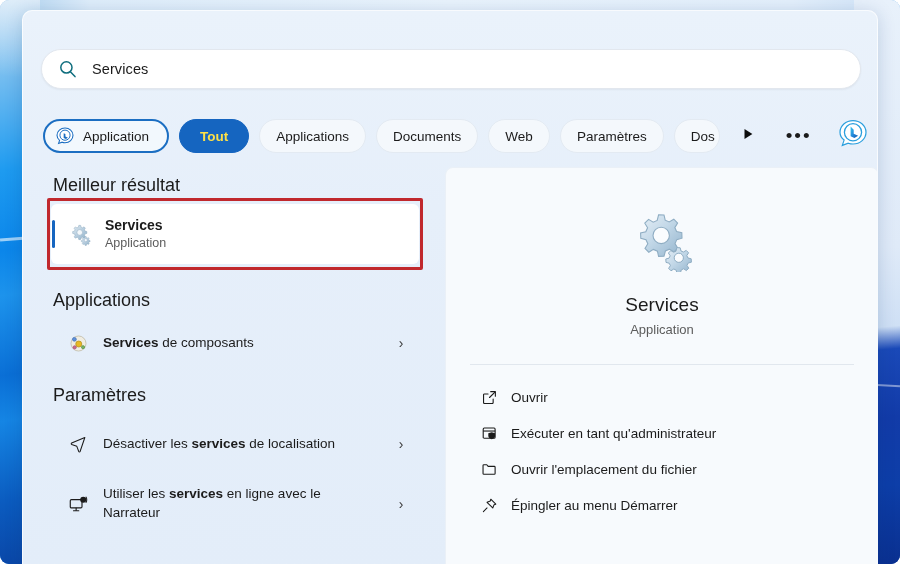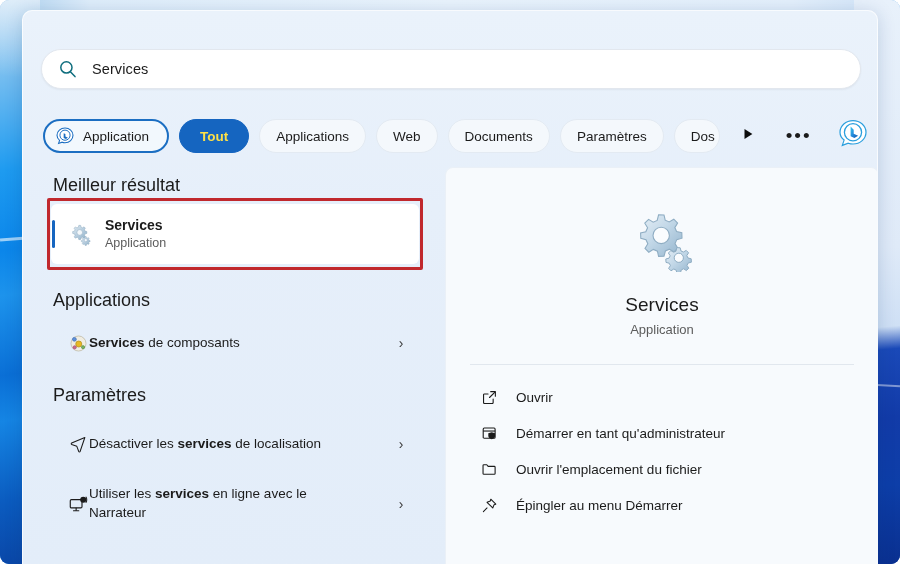--- a/index.html
+++ b/index.html
@@ -163,20 +163,21 @@
     font-weight: 400;
     color: #1b1b1b;
     margin: 12px 0 8px 2px;
   }
   #best-title { margin-top: 12px; }
 
   .result-row {
     position: relative;
     display: flex;
     align-items: center;
+    gap: 14px;
     height: 48px;
     border-radius: 6px;
     padding-left: 16px;
     padding-right: 8px;
   }
   .result-row.two-line { height: 60px; align-items: center; }
 
   #best-match-wrap {
     position: relative;
     margin-top: 2px;
@@ -257,21 +258,21 @@
   }
   #preview-divider {
     height: 1px;
     background: #e1e7ee;
     margin: 27px 24px 0;
   }
   #actions { margin-top: 14px; padding: 0 24px; }
   .action {
     display: flex;
     align-items: center;
-    gap: 18px;
+    gap: 13px;
     height: 36px;
     border-radius: 5px;
     padding-left: 10px;
   }
   .action-icon { width: 18px; height: 18px; flex: 0 0 18px; display:flex; align-items:center; justify-content:center; }
   .action-label { font-size: 13.5px; color: #1b1b1b; }
 </style>
 </head>
 <body>
 
@@ -305,24 +306,24 @@
         <span>Application</span>
       </div>
 
       <div class="pill active">
         <span>Tout</span>
       </div>
       <div class="pill">
         <span>Applications</span>
       </div>
       <div class="pill">
+        <span>Documents</span>
+      </div>
+      <div class="pill">
         <span>Web</span>
-      </div>
-      <div class="pill">
-        <span>Documents</span>
       </div>
       <div class="pill">
         <span>Paramètres</span>
       </div>
       <div class="pill truncated">
         <span>Dos</span>
       </div>
 
       <div id="play-btn">
         <span>
@@ -473,21 +474,21 @@
         </div>
 
         <div class="action">
           <span class="action-icon">
             <svg viewBox="0 0 20 20" width="17" height="17">
               <rect x="2.6" y="3.6" width="14" height="12" rx="1.3" fill="none" stroke="#1b1b1b" stroke-width="1.3"></rect>
               <line x1="2.6" y1="7.1" x2="16.6" y2="7.1" stroke="#1b1b1b" stroke-width="1.3"></line>
               <path d="M12.6 8.6l4 1.1v3.1c0 2-2 3.3-4 4-2-.7-4-2-4-4V9.7z" fill="#1b1b1b"></path>
             </svg>
           </span>
-          <span class="action-label">Démarrer en tant qu'administrateur</span>
+          <span class="action-label">Exécuter en tant qu'administrateur</span>
         </div>
 
         <div class="action">
           <span class="action-icon">
             <svg viewBox="0 0 20 20" width="17" height="17">
               <path d="M2.4 5.4a1 1 0 0 1 1-1h3.4l1.6 1.9h7.2a1 1 0 0 1 1 1v7.3a1 1 0 0 1-1 1H3.4a1 1 0 0 1-1-1z" fill="none" stroke="#1b1b1b" stroke-width="1.3" stroke-linejoin="round"></path>
             </svg>
           </span>
           <span class="action-label">Ouvrir l'emplacement du fichier</span>
         </div>

